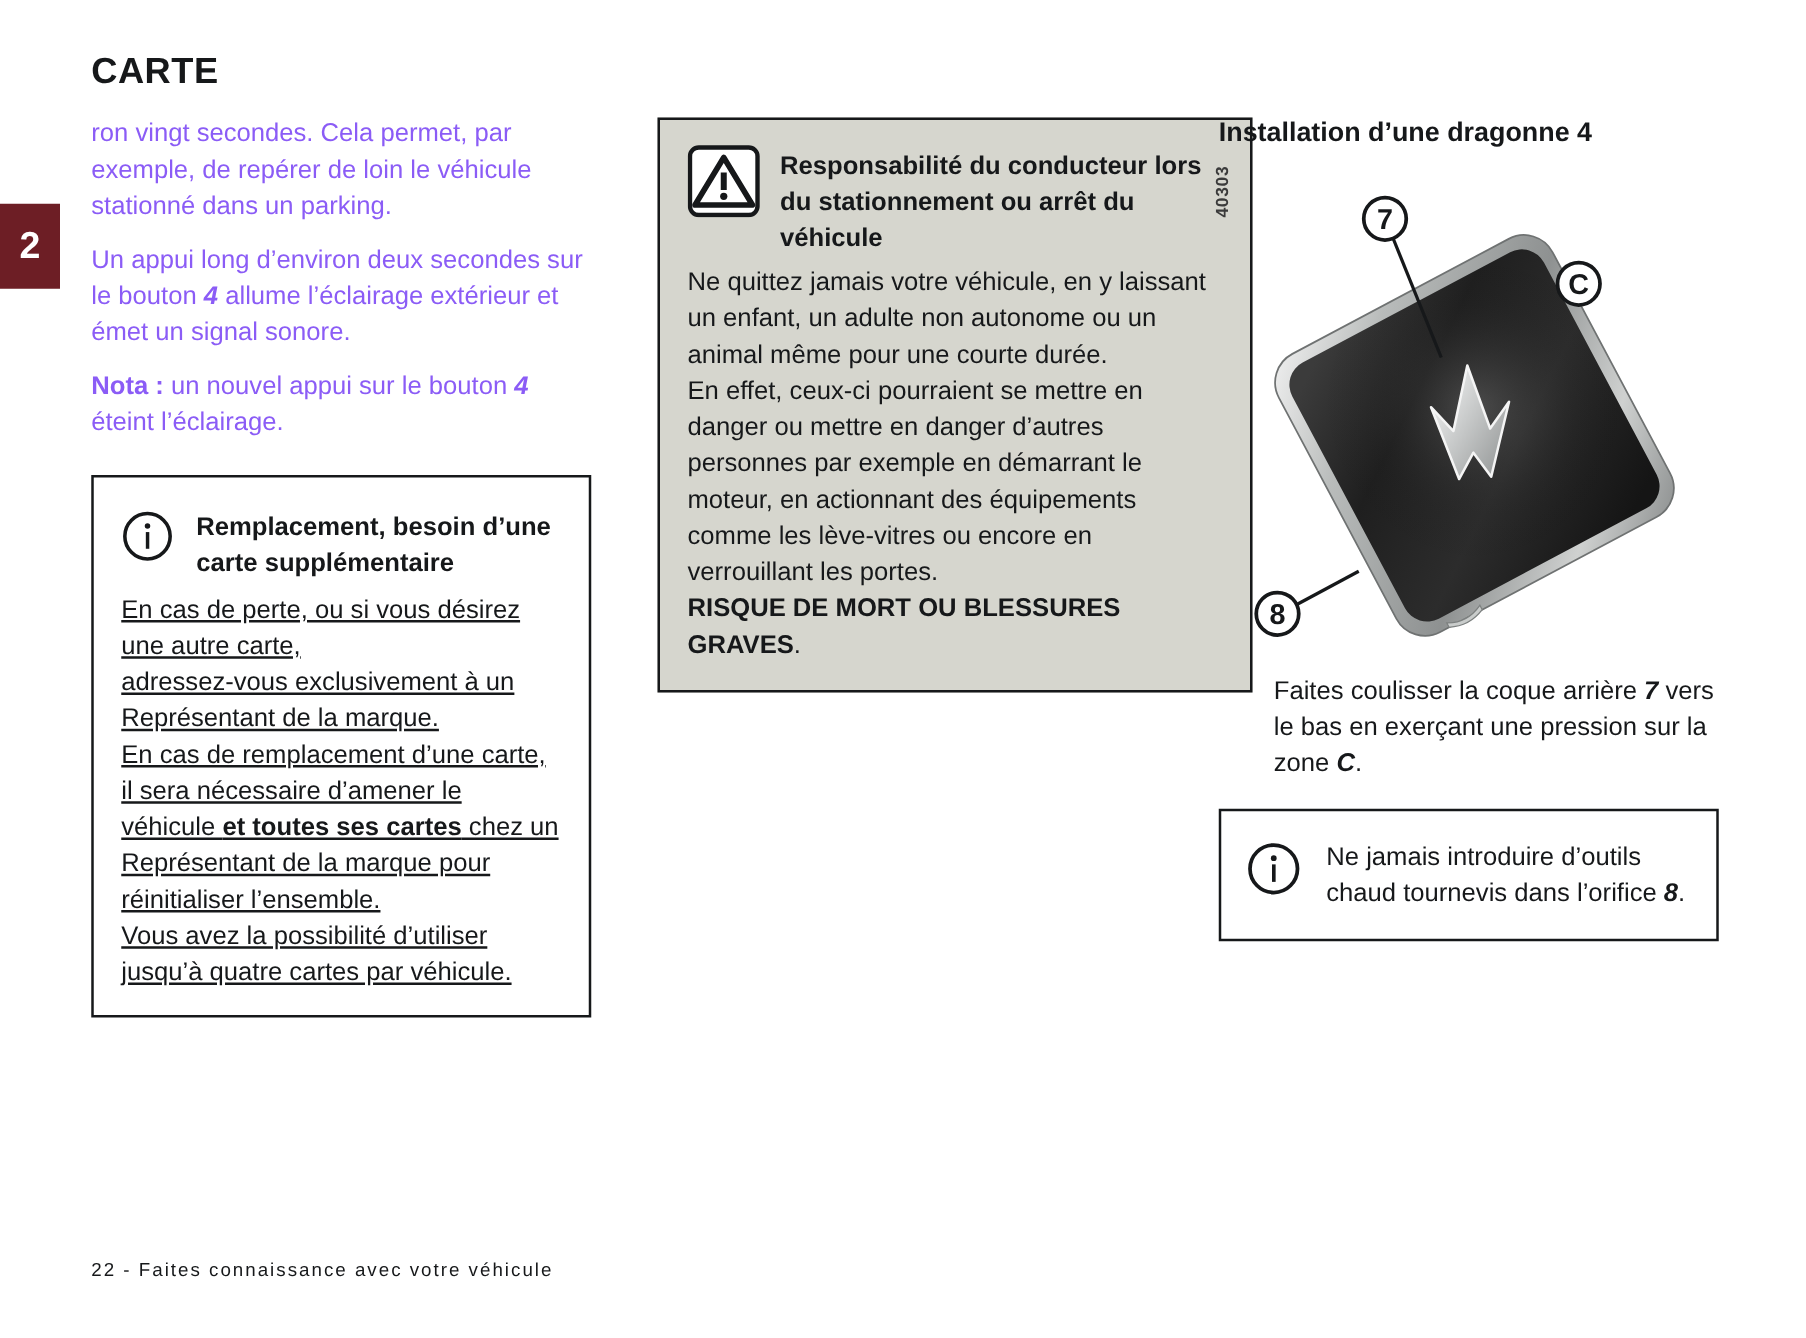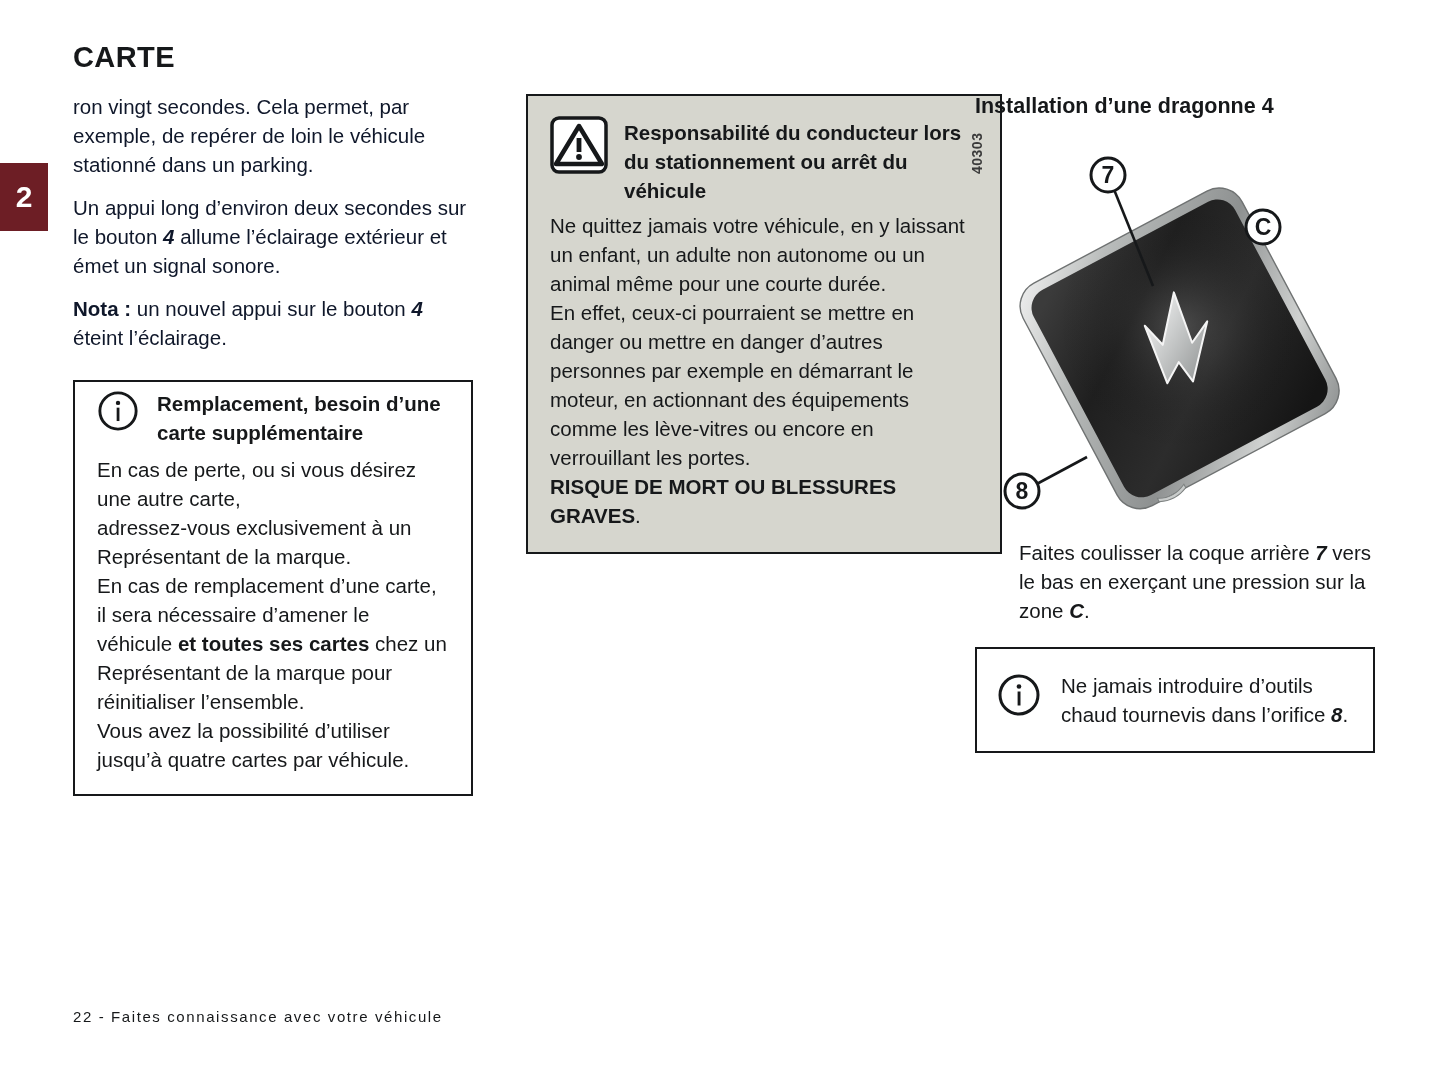--- a/index.html
+++ b/index.html
@@ -47,32 +47,32 @@
   
   .col { position: absolute; }
   .col-left   { left: 73px;  top: 92px;  width: 400px; }
   .col-mid    { left: 526px; top: 94px;  width: 476px; }
   .col-right  { left: 975px; top: 92px;  width: 400px; }
 
   p.body {
     font-size: 20.5px;
     line-height: 29px;
     margin-bottom: 14px;
-    color: #0f172a;
+    color: #8b5cf6;
   }
   p.body:last-child { margin-bottom: 0; }
 
   b, strong { font-weight: bold; }
   i.bnum { font-weight: bold; font-style: italic; }
 
   
   .info-box {
     border: 2px solid #16181a;
     background: #ffffff;
-    padding: 6px 22px 20px 22px;
+    padding: 24px 22px 20px 22px;
   }
 
   .info-head {
     display: flex;
     align-items: flex-start;
     gap: 18px;
   }
 
   .icon-info {
     flex: 0 0 auto;
@@ -81,21 +81,21 @@
     margin-top: 2px;
   }
 
   .info-title {
     font-size: 20.5px;
     line-height: 29px;
     font-weight: bold;
     padding-top: 1px;
   }
 
-  .info-body { margin-top: 8px; }
+  .info-body { margin-top: 8px; text-decoration: underline; }
   .info-body p {
     font-size: 20.5px;
     line-height: 29px;
   }
 
   
   .warn-box {
     border: 2px solid #16181a;
     background: #d6d6ce;
     padding: 20px 22px 22px 22px;

